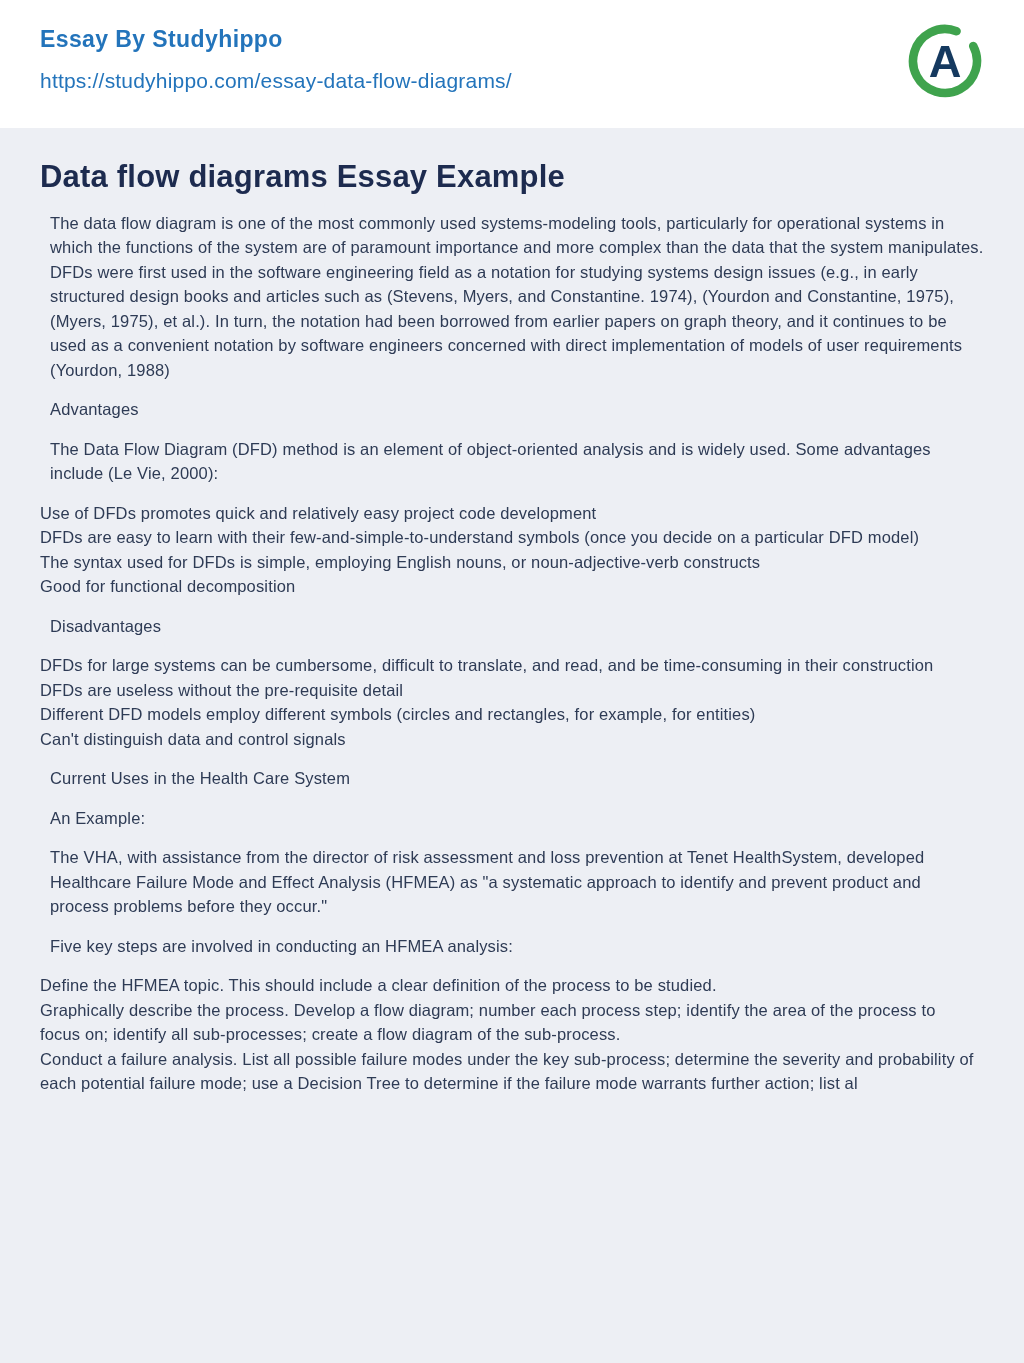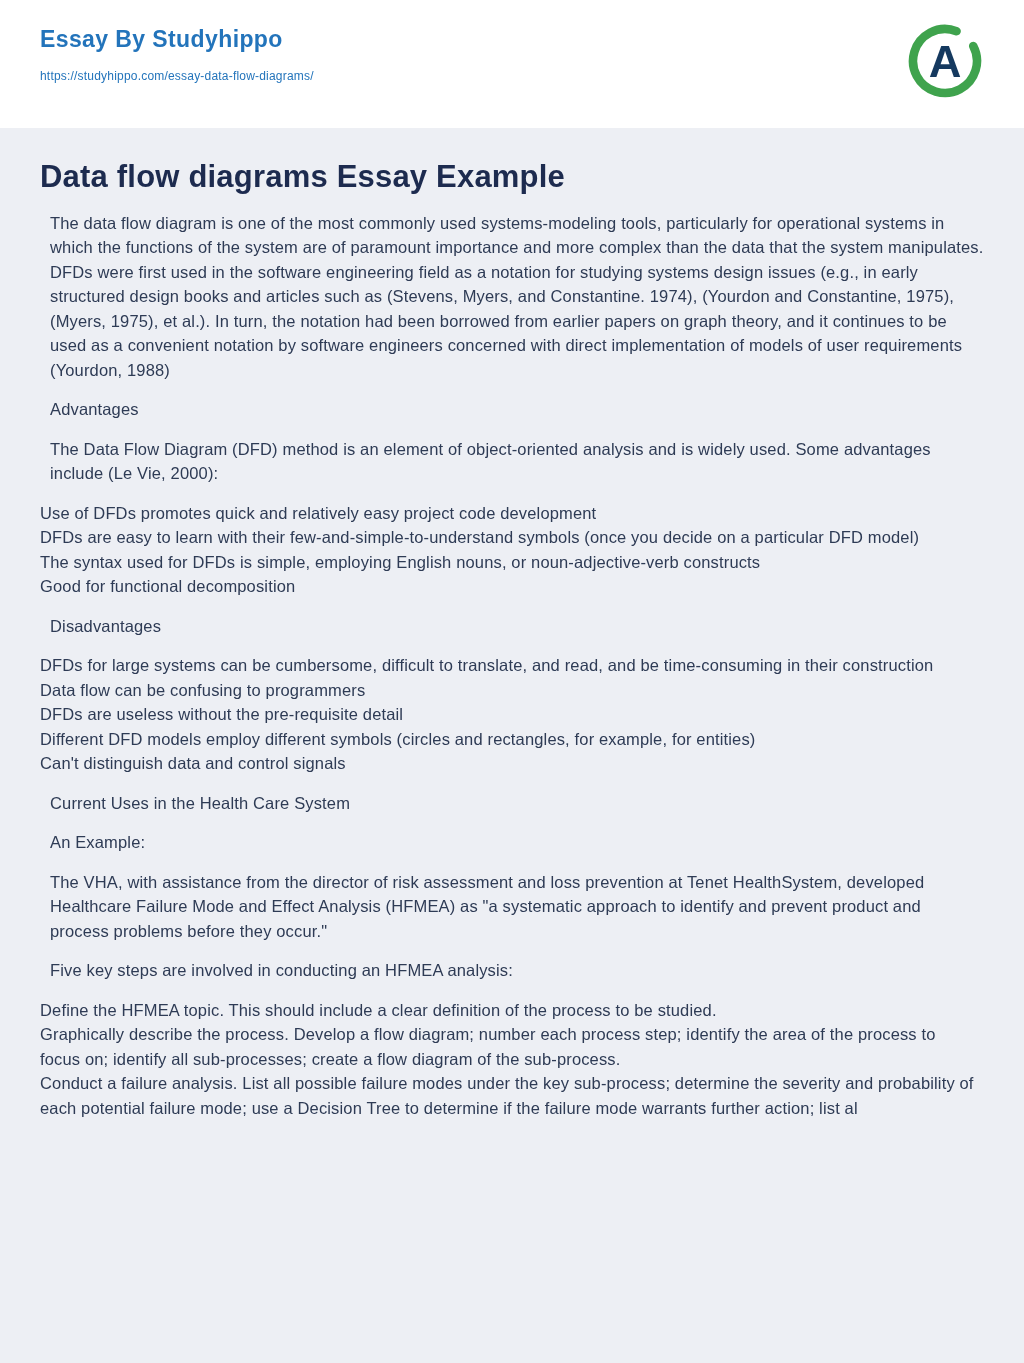--- a/index.html
+++ b/index.html
@@ -22,21 +22,21 @@
     color: #2374bb;
     font-size: 23px;
     font-weight: 700;
     letter-spacing: 0.4px;
     line-height: 1.2;
   }
   .site-url {
     display: inline-block;
     margin-top: 15px;
     color: #2374bb;
-    font-size: 12px;
+    font-size: 21px;
     letter-spacing: 0.2px;
     text-decoration: none;
     cursor: pointer;
   }
   .logo {
     width: 78px;
     height: 78px;
     margin-top: -4px;
     flex: 0 0 auto;
   }
@@ -89,21 +89,20 @@
       <p class="para">The Data Flow Diagram (DFD) method is an element of object-oriented analysis and is widely used. Some advantages include (Le Vie, 2000):</p>
       <div class="list-group">
         <p class="list-line">Use of DFDs promotes quick and relatively easy project code development</p>
         <p class="list-line">DFDs are easy to learn with their few-and-simple-to-understand symbols (once you decide on a particular DFD model)</p>
         <p class="list-line">The syntax used for DFDs is simple, employing English nouns, or noun-adjective-verb constructs</p>
         <p class="list-line">Good for functional decomposition</p>
       </div>
       <p class="para">Disadvantages</p>
       <div class="list-group">
         <p class="list-line">DFDs for large systems can be cumbersome, difficult to translate, and read, and be time-consuming in their construction</p>
-        <p class="list-line">Data flow can be confusing to programmers</p>
         <p class="list-line">DFDs are useless without the pre-requisite detail</p>
         <p class="list-line">Different DFD models employ different symbols (circles and rectangles, for example, for entities)</p>
         <p class="list-line">Can't distinguish data and control signals</p>
       </div>
       <p class="para">Current Uses in the Health Care System</p>
       <p class="para">An Example:</p>
       <p class="para">The VHA, with assistance from the director of risk assessment and loss prevention at Tenet HealthSystem, developed Healthcare Failure Mode and Effect Analysis (HFMEA) as "a systematic approach to identify and prevent product and process problems before they occur."</p>
       <p class="para">Five key steps are involved in conducting an HFMEA analysis:</p>
       <div class="list-group">
         <p class="list-line">Define the HFMEA topic. This should include a clear definition of the process to be studied.</p>

